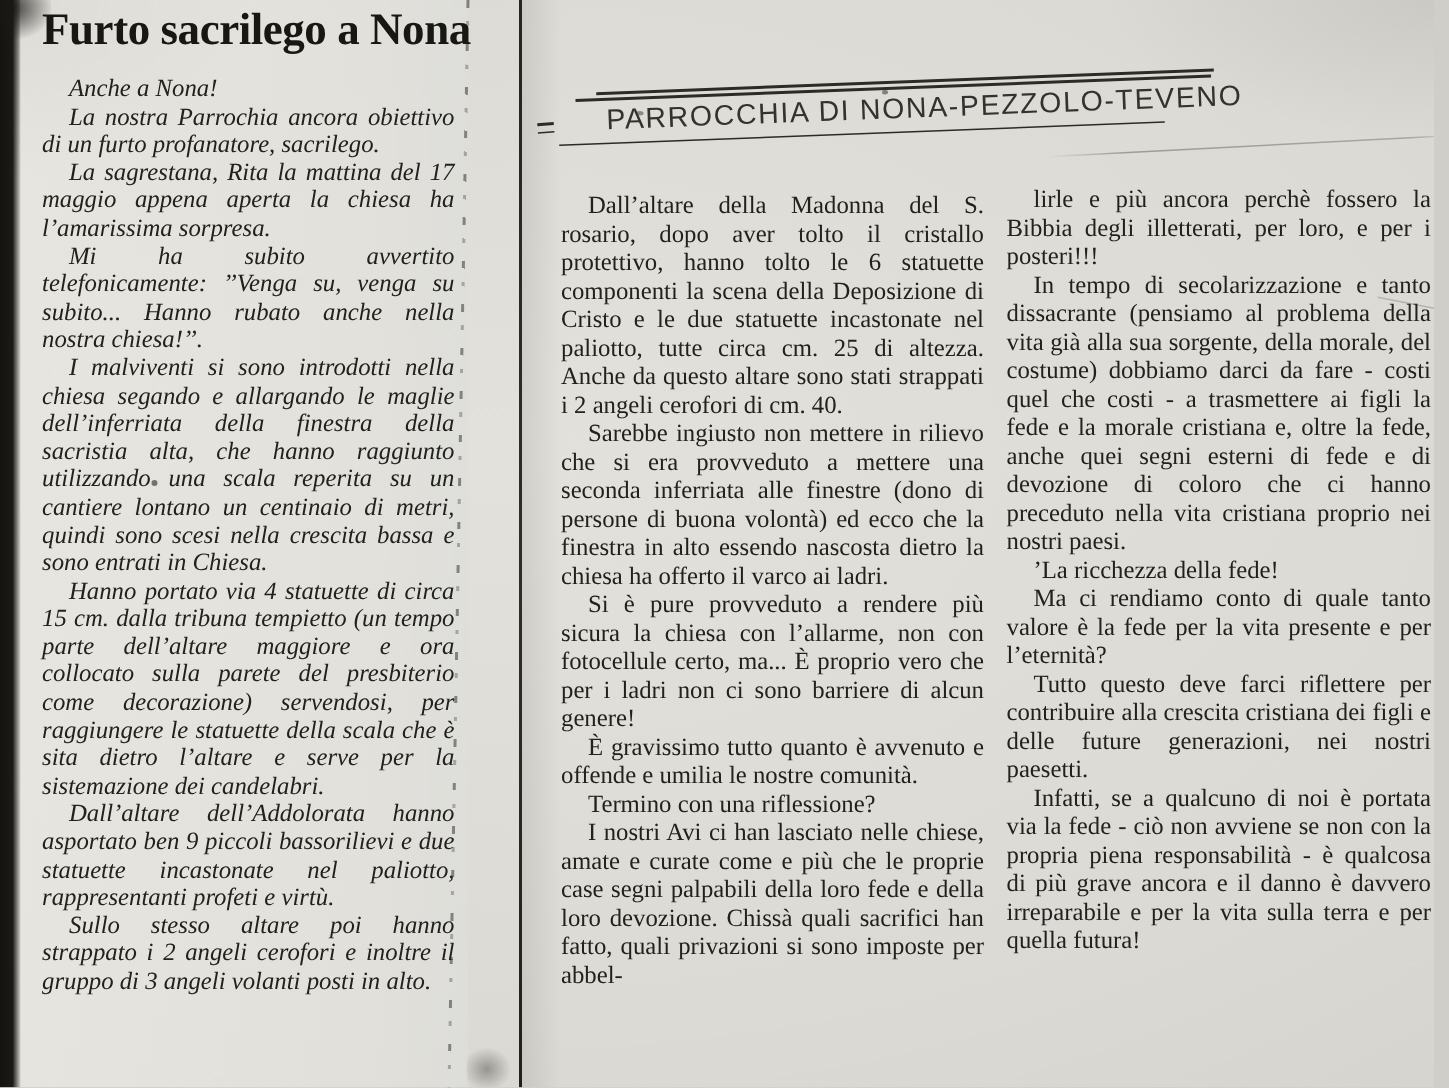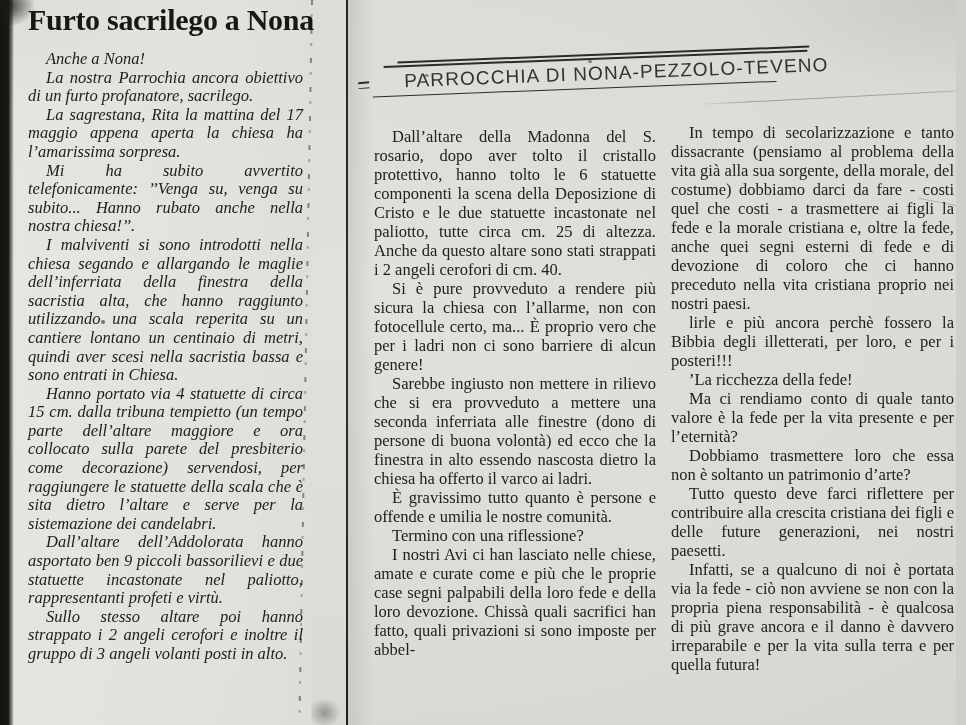--- a/index.html
+++ b/index.html
@@ -118,46 +118,45 @@
   <div class="speck-a"></div>
   <div class="speck-b"></div>
   <div class="speck-c"></div>
 
   <div class="col-left">
     <h1 class="headline">Furto sacrilego a Nona</h1>
     <p>Anche a Nona!</p>
     <p>La nostra Parrochia ancora obiettivo di un furto profanatore, sacrilego.</p>
     <p>La sagrestana, Rita la mattina del 17 maggio appena aperta la chiesa ha l’amarissima sorpresa.</p>
     <p>Mi ha subito avvertito telefonicamente: ’’Venga su, venga su subito... Hanno rubato anche nella nostra chiesa!’’.</p>
-    <p>I malviventi si sono introdotti nella chiesa segando e allargando le maglie dell’inferriata della finestra della sacristia alta, che hanno raggiunto utilizzando una scala reperita su un cantiere lontano un centinaio di metri, quindi aver scesi nella sacristia bassa e sono entrati in Chiesa.</p>
+    <p>I malviventi si sono introdotti nella chiesa segando e allargando le maglie dell’inferriata della finestra della sacristia alta, che hanno raggiunto utilizzando una scala reperita su un cantiere lontano un centinaio di metri, quindi sono scesi nella crescita bassa e sono entrati in Chiesa.</p>
     <p>Hanno portato via 4 statuette di circa 15 cm. dalla tribuna tempietto (un tempo parte dell’altare maggiore e ora collocato sulla parete del presbiterio come decorazione) servendosi, per raggiungere le statuette della scala che è sita dietro l’altare e serve per la sistemazione dei candelabri.</p>
     <p>Dall’altare dell’Addolorata hanno asportato ben 9 piccoli bassorilievi e due statuette incastonate nel paliotto, rappresentanti profeti e virtù.</p>
     <p>Sullo stesso altare poi hanno strappato i 2 angeli cerofori e inoltre il gruppo di 3 angeli volanti posti in alto.</p>
   </div>
 
   <div class="banner">
     <div class="banner-tick"></div>
     <div class="rule-a"></div>
     <div class="rule-b"></div>
     <div class="text-row">PARROCCHIA DI NONA-PEZZOLO-TEVENO</div>
     <div class="rule-c"></div>
   </div>
 
   <div class="col-mid">
     <p>Dall’altare della Madonna del S. rosario, dopo aver tolto il cristallo protettivo, hanno tolto le 6 statuette componenti la scena della Deposizione di Cristo e le due statuette incastonate nel paliotto, tutte circa cm. 25 di altezza. Anche da questo altare sono stati strappati i 2 angeli cerofori di cm. 40.</p>
+    <p>Sarebbe ingiusto non mettere in rilievo che si era provveduto a mettere una seconda inferriata alle finestre (dono di persone di buona volontà) ed ecco che la finestra in alto essendo nascosta dietro la chiesa ha offerto il varco ai ladri.</p>
     <p>Si è pure provveduto a rendere più sicura la chiesa con l’allarme, non con fotocellule certo, ma... È proprio vero che per i ladri non ci sono barriere di alcun genere!</p>
-    <p>Sarebbe ingiusto non mettere in rilievo che si era provveduto a mettere una seconda inferriata alle finestre (dono di persone di buona volontà) ed ecco che la finestra in alto essendo nascosta dietro la chiesa ha offerto il varco ai ladri.</p>
-    <p>È gravissimo tutto quanto è persone e offende e umilia le nostre comunità.</p>
+    <p>È gravissimo tutto quanto è avvenuto e offende e umilia le nostre comunità.</p>
     <p>Termino con una riflessione?</p>
     <p>I nostri Avi ci han lasciato nelle chiese, amate e curate come e più che le proprie case segni palpabili della loro fede e della loro devozione. Chissà quali sacrifici han fatto, quali privazioni si sono imposte per abbel-</p>
   </div>
 
   <div class="col-right">
+    <p>lirle e più ancora perchè fossero la Bibbia degli illetterati, per loro, e per i posteri!!!</p>
     <p>In tempo di secolarizzazione e tanto dissacrante (pensiamo al problema della vita già alla sua sorgente, della morale, del costume) dobbiamo darci da fare - costi quel che costi - a trasmettere ai figli la fede e la morale cristiana e, oltre la fede, anche quei segni esterni di fede e di devozione di coloro che ci hanno preceduto nella vita cristiana proprio nei nostri paesi.</p>
-    <p>lirle e più ancora perchè fossero la Bibbia degli illetterati, per loro, e per i posteri!!!</p>
     <p>’La ricchezza della fede!</p>
     <p>Ma ci rendiamo conto di quale tanto valore è la fede per la vita presente e per l’eternità?</p>
-    <p>Dobbiamo trasmettere loro che essa non è soltanto un patrimonio d’arte?</p>
     <p>Tutto questo deve farci riflettere per contribuire alla crescita cristiana dei figli e delle future generazioni, nei nostri paesetti.</p>
     <p>Infatti, se a qualcuno di noi è portata via la fede - ciò non avviene se non con la propria piena responsabilità - è qualcosa di più grave ancora e il danno è davvero irreparabile e per la vita sulla terra e per quella futura!</p>
   </div>
 
 </div>
 
 </body></html>

